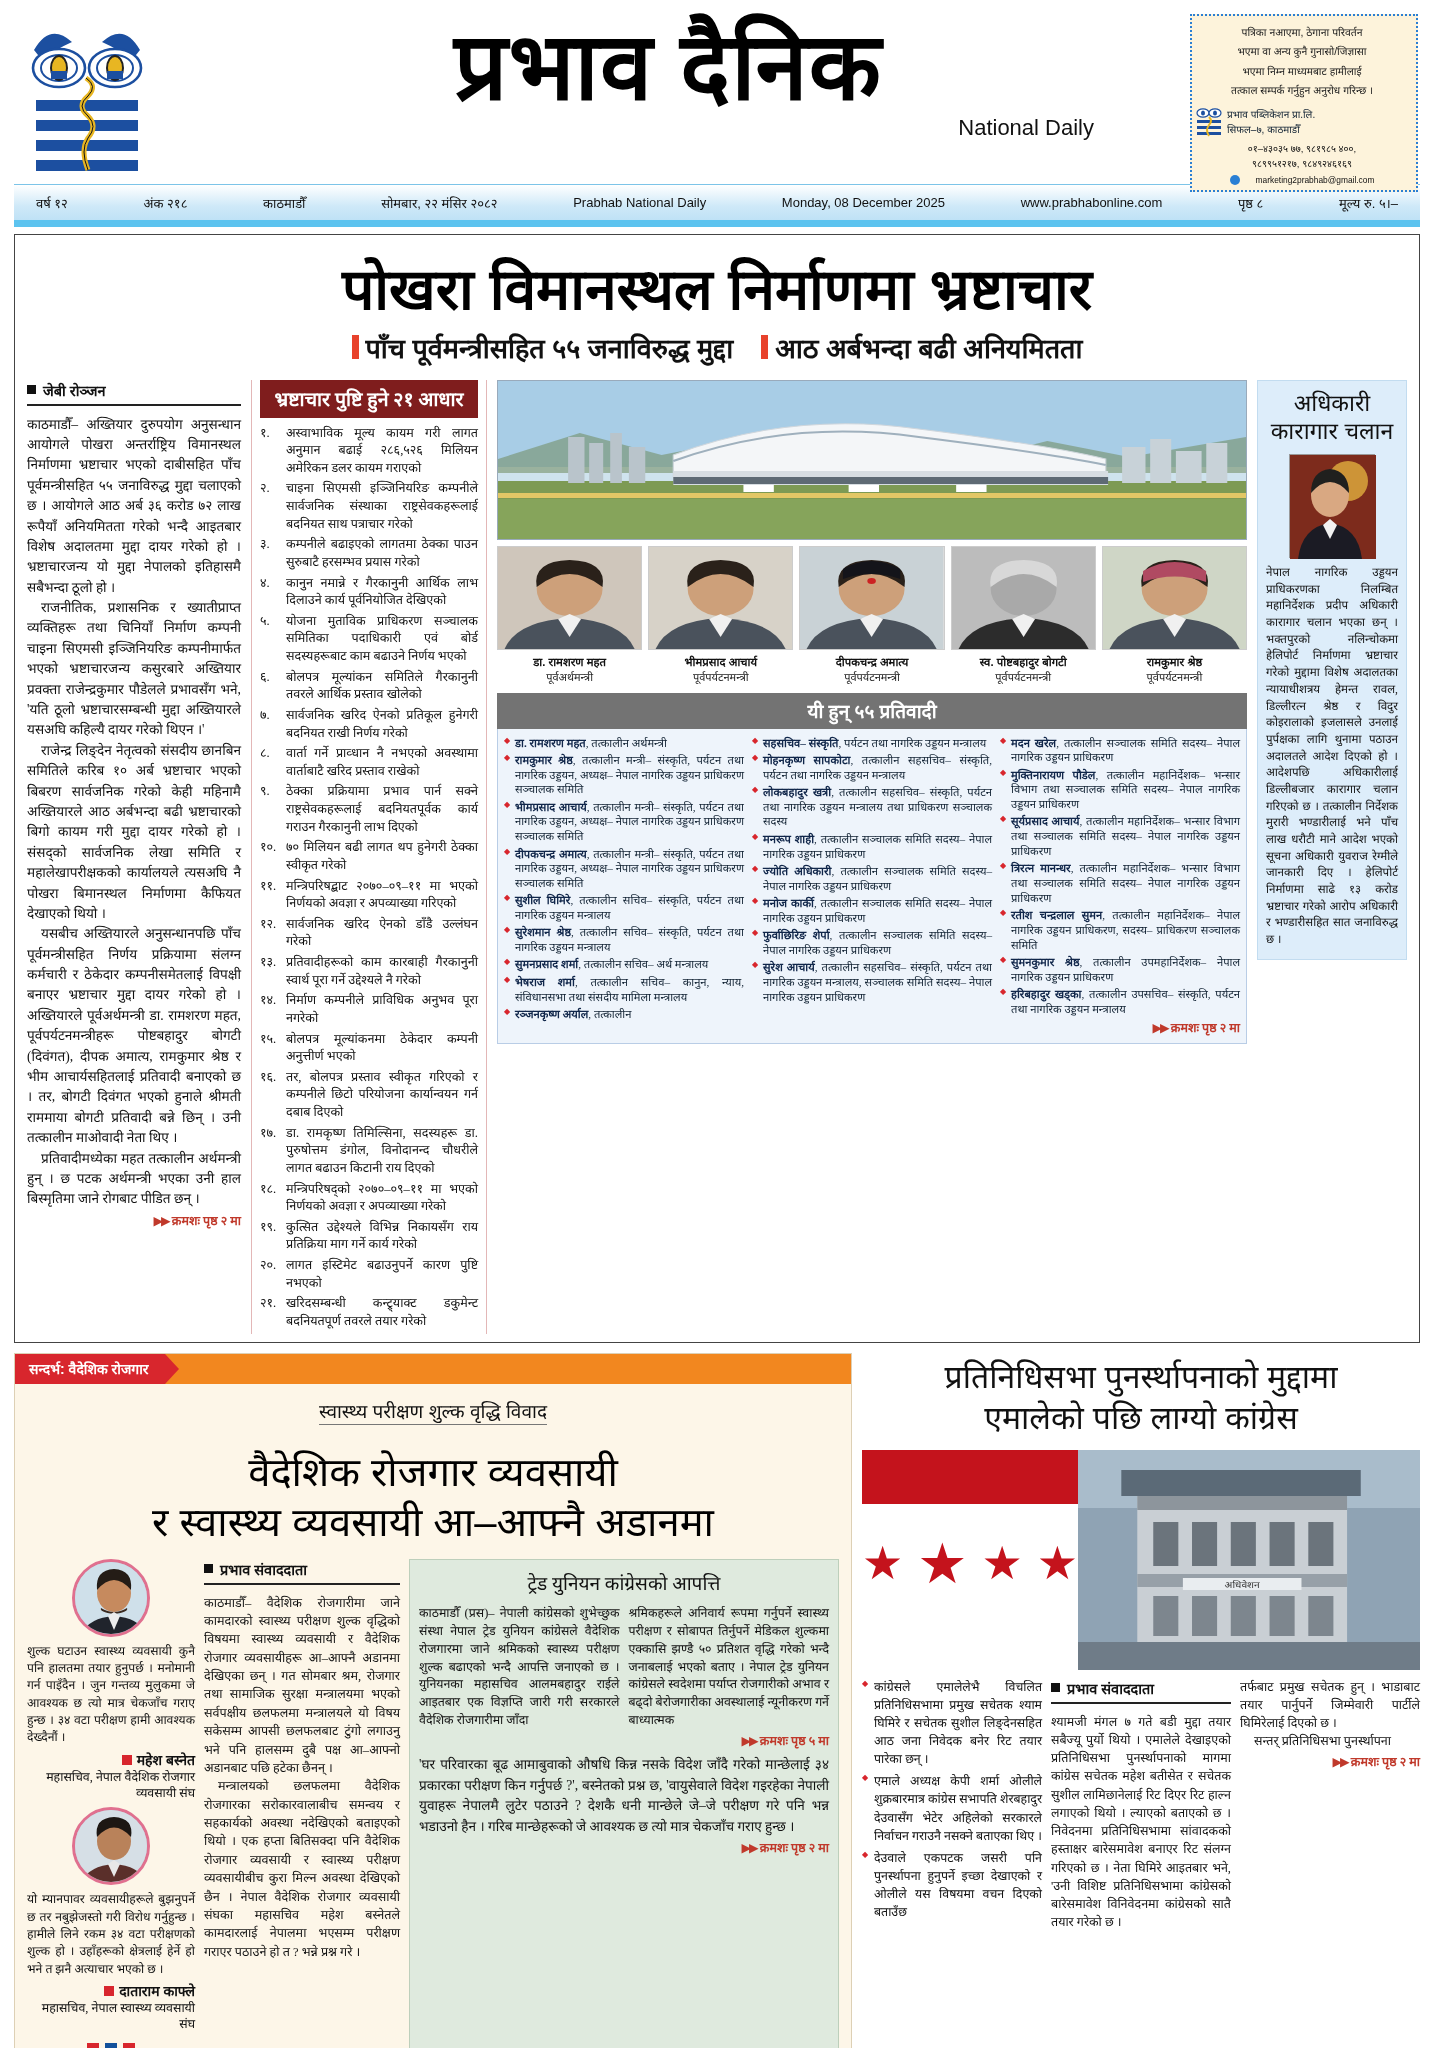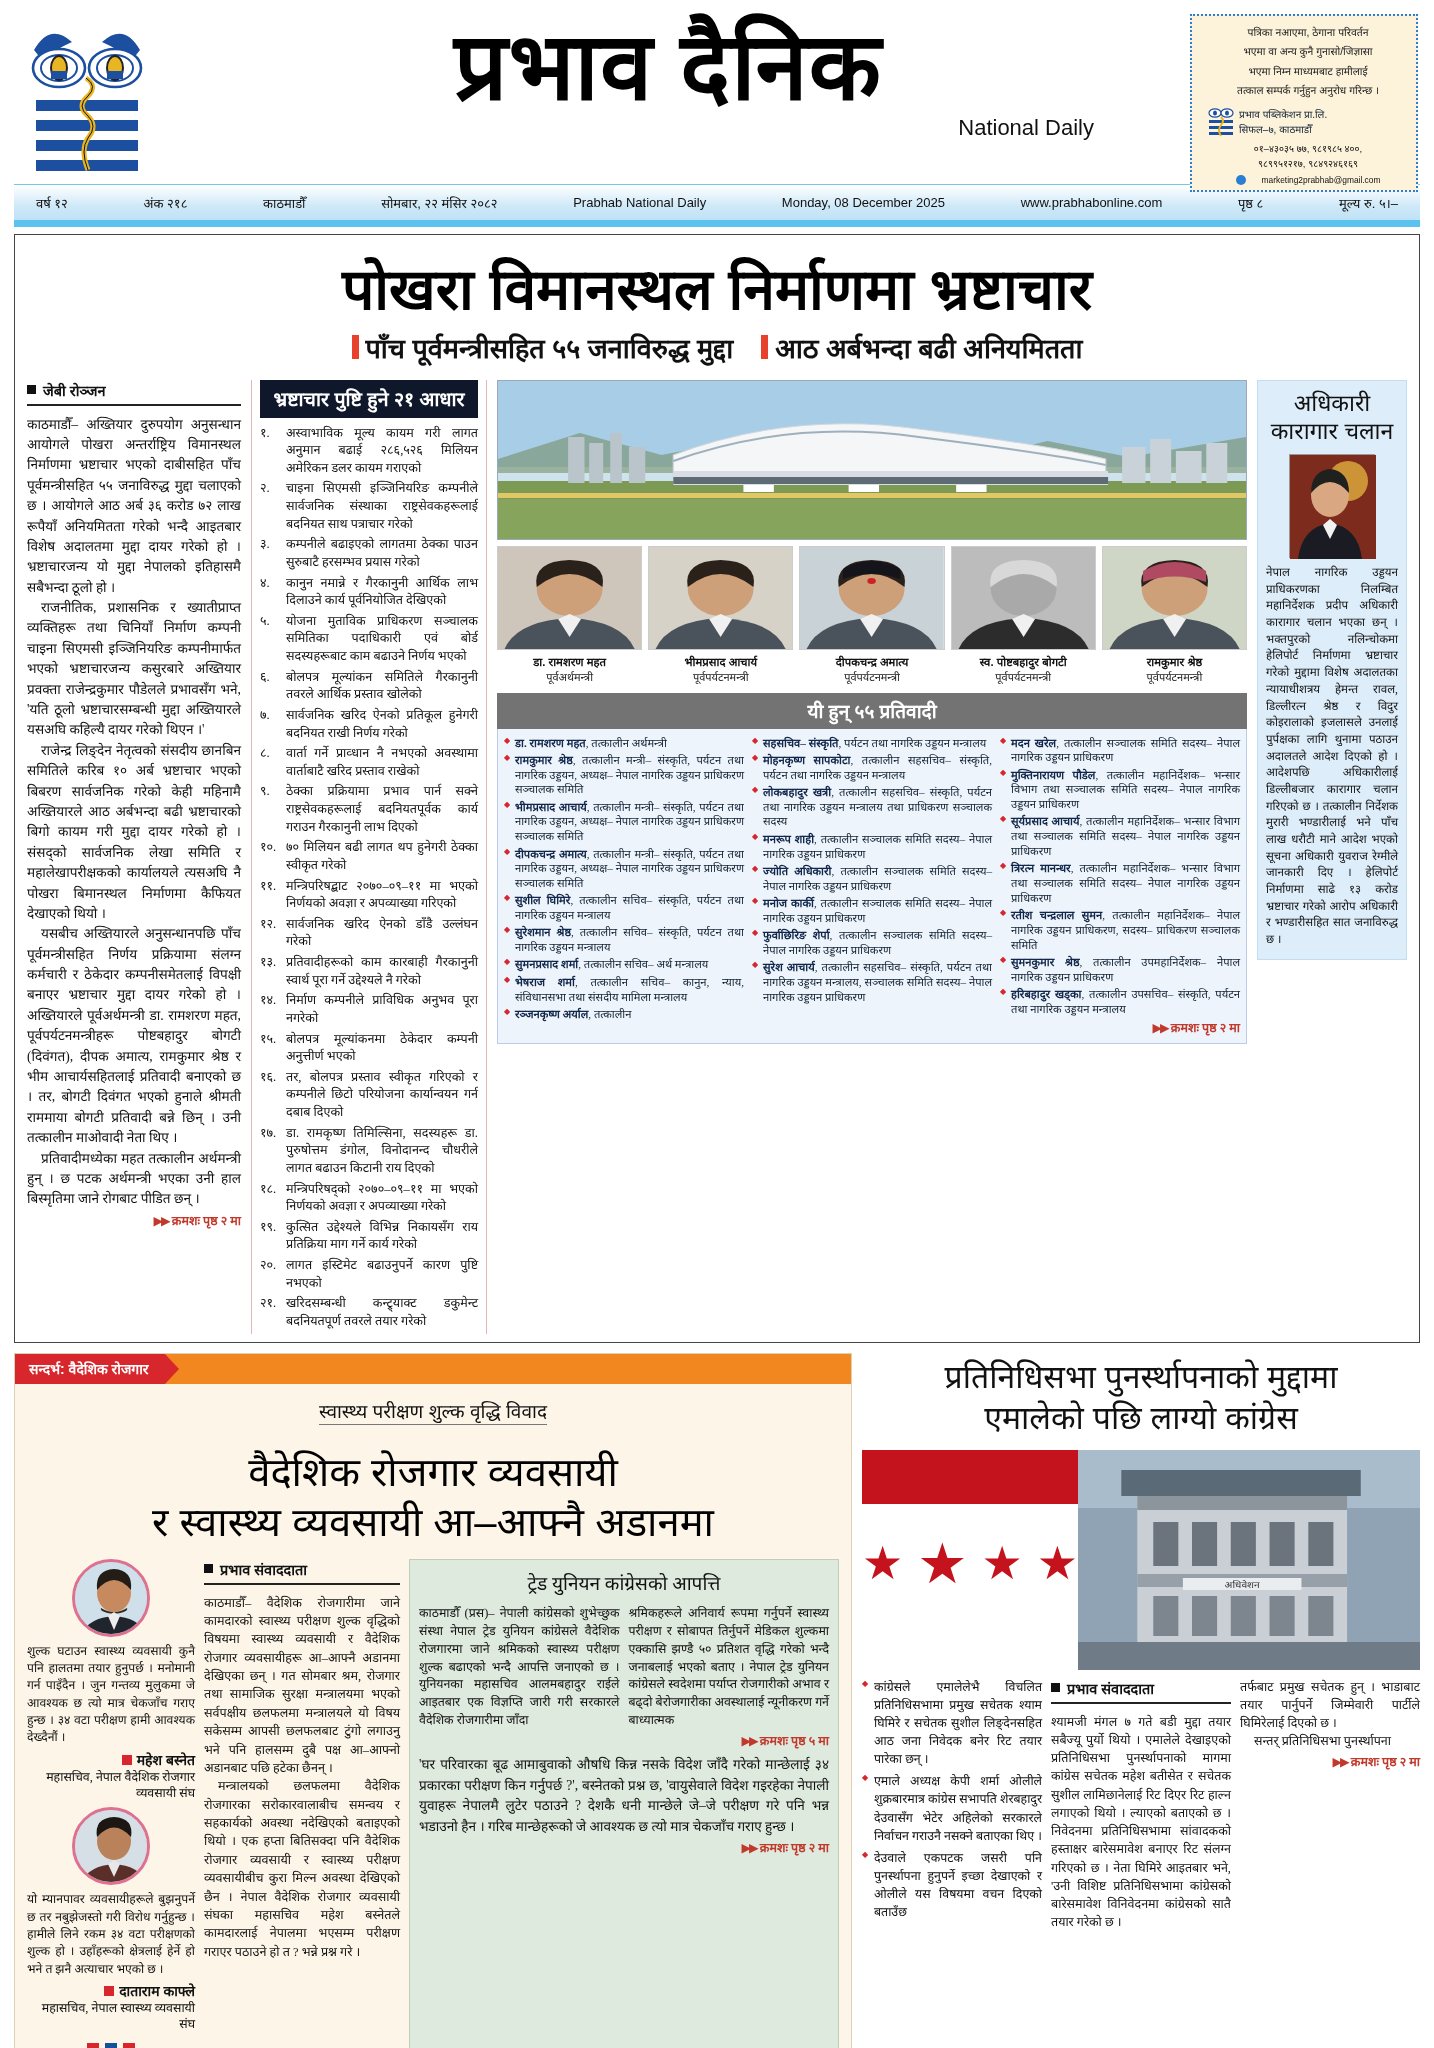--- a/index.html
+++ b/index.html
@@ -31,21 +31,21 @@
   }
   .paper-sub {
     font-family:"Liberation Sans","DejaVu Sans",sans-serif;
     font-size:22px; color:#111;
     text-align:right;
     margin:-8px 96px 0 0;
   }
   .notice-box {
     flex:0 0 228px; width:228px; min-height:160px;
     border:2px dotted #2a7fd4; background:#fdf3db;
-    padding:7px 8px 5px 16px; margin-right:2px; margin-top:4px;
+    padding:7px 8px 5px 4px; margin-right:2px; margin-top:4px;
     font-family:"Liberation Sans","DejaVu Sans",sans-serif;
   }
   .notice-text { font-size:10.4px; line-height:1.85; color:#1a1a1a; text-align:center;}
   .notice-org { display:flex; align-items:center; gap:5px; margin-top:7px; justify-content:flex-start;}
   .notice-org-txt { font-size:10px; line-height:1.5; color:#123; }
   .notice-phone { font-size:9.6px; text-align:center; line-height:1.6; margin-top:4px; color:#111;}
   .notice-mail { font-size:8.4px; text-align:center; margin-top:3px; color:#111; display:flex; align-items:center; justify-content:center; gap:16px;}
   .mail-ico { display:inline-block; width:10px; height:10px; border-radius:50%; background:#2a7fd4;}
 
   
@@ -88,22 +88,22 @@
   .byline::before{content:""; display:inline-block; width:9px; height:9px; background:#111;}
   .body-text { font-size:13.6px; line-height:1.5; text-align:justify; color:#111; }
   .body-text p { margin:0 0 0 0; text-indent:14px; }
   .body-text p:first-child { text-indent:0; }
   .jump { color:#c0392b; font-weight:bold; font-size:12.5px; text-align:right; display:block; margin-top:2px;}
   .jump .arrow { color:#c0392b; letter-spacing:-2px;}
 
   
   .col2 { flex:0 0 236px; border-left:1px solid #e3b7b7; border-right:1px solid #e3b7b7; padding:0 8px;}
   .redhead {
-    background:#0f172a; color:#fff; text-align:center;
-    font-family:Liberation Sans, sans-serif;
+    background:#7f1d1d; color:#fff; text-align:center;
+    font-family:Liberation Serif, serif;
     font-weight:bold; font-size:19.5px; padding:5px 4px 6px 4px; margin-bottom:7px;
   }
   ol.pts { list-style:none; margin:0; padding:0; counter-reset:pt;}
   ol.pts li {
     font-size:12.6px; line-height:1.4; margin-bottom:3px;
     display:flex; gap:6px; color:#111; text-align:justify;
   }
   ol.pts li .num { flex:0 0 20px; text-align:left; }
   ol.pts li .txt { flex:1; }
 

